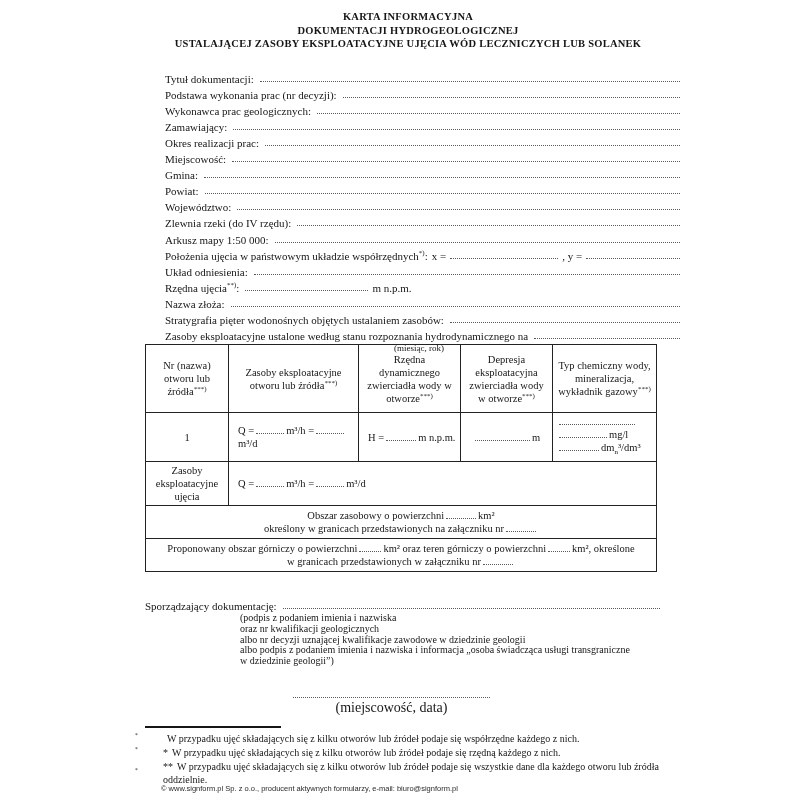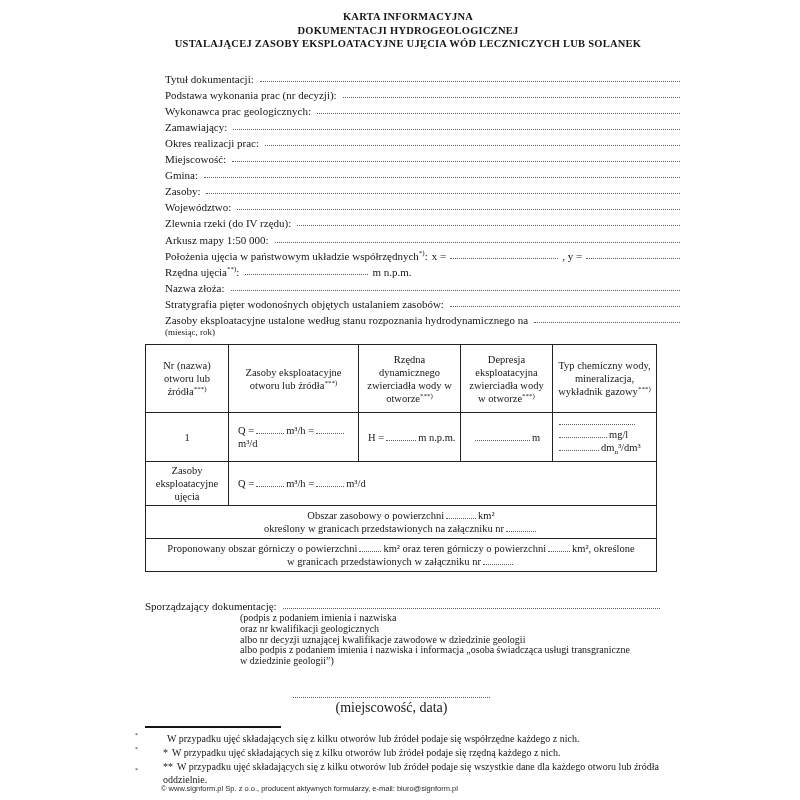--- a/index.html
+++ b/index.html
@@ -15,21 +15,21 @@
   .titleblock{position:absolute; top:10px; left:8px; width:100%; text-align:center;
     font-weight:bold; font-size:10.5px; line-height:13.5px; letter-spacing:.25px;}
   
   .fields{position:absolute; left:145px; top:69px; width:516px;margin-left:20px;}
   .frow{display:flex; align-items:flex-end; height:16.05px; white-space:nowrap;}
   .lblgrp{padding-right:3px;}
   .ref{font-size:7px; line-height:0;}
   .dots{flex:1; border-bottom:1px dotted var(--dots); margin:0 1px 3px 3px; min-width:10px;}
   .dotsw{display:inline-block; border-bottom:1px dotted var(--dots); margin:0 3px 3px 3px;}
   .inl{padding:0 1px;}
-  .caprow{height:13px; font-size:9px; text-align:left; padding-right:8px; line-height:12px;}
+  .caprow{height:13px; font-size:9px; text-align:center; padding-right:8px; line-height:12px;}
   
   table.dtable{position:absolute; left:145px; top:344px; width:511px;
     border-collapse:collapse; table-layout:fixed; font-size:10.5px;}
   table.dtable td{border:1px solid var(--border); vertical-align:middle; padding:2px 4px; line-height:13px;}
   .c-center{text-align:center;}
   .c-left{text-align:left; padding-left:9px !important;}
   .c-mid{text-align:center; line-height:14.5px;}
   .gascell{text-align:left; padding-right:7px !important; line-height:14px;}
   .blank{display:inline-block; height:2px; border-bottom:1px dotted var(--dots); vertical-align:baseline; margin:0 2px;}
   .w22{width:22px;} .w28{width:28px;} .w30{width:30px;} .w40{width:40px;}
@@ -87,40 +87,44 @@
     </div>
     <div class="frow">
       <span class="lblgrp">Miejscowość:</span>
       <span class="dots"></span>
     </div>
     <div class="frow">
       <span class="lblgrp">Gmina:</span>
       <span class="dots"></span>
     </div>
     <div class="frow">
-      <span class="lblgrp">Zasoby:</span>
+      <span class="lblgrp">Powiat:</span>
       <span class="dots"></span>
     </div>
     <div class="frow">
       <span class="lblgrp">Województwo:</span>
       <span class="dots"></span>
     </div>
     <div class="frow">
       <span class="lblgrp">Zlewnia rzeki (do IV rzędu):</span>
       <span class="dots"></span>
     </div>
     <div class="frow">
       <span class="lblgrp">Arkusz mapy 1:50 000:</span>
       <span class="dots"></span>
     </div>
     <div class="frow">
       <span class="lblgrp"><span>Położenia ujęcia w państwowym układzie współrzędnych</span><sup class="ref">*)</sup><span>:</span></span>
       <span class="inl">x =</span>
       <span class="dotsw" style="width:108px"></span>
       <span class="inl">, y =</span>
+      <span class="dots"></span>
+    </div>
+    <div class="frow">
+      <span class="lblgrp">Układ odniesienia:</span>
       <span class="dots"></span>
     </div>
     <div class="frow">
       <span class="lblgrp"><span>Rzędna ujęcia</span><sup class="ref">**)</sup><span>:</span></span>
       <span class="dotsw" style="width:123px"></span>
       <span class="inl">m n.p.m.</span>
     </div>
     <div class="frow">
       <span class="lblgrp">Nazwa złoża:</span>
       <span class="dots"></span>

